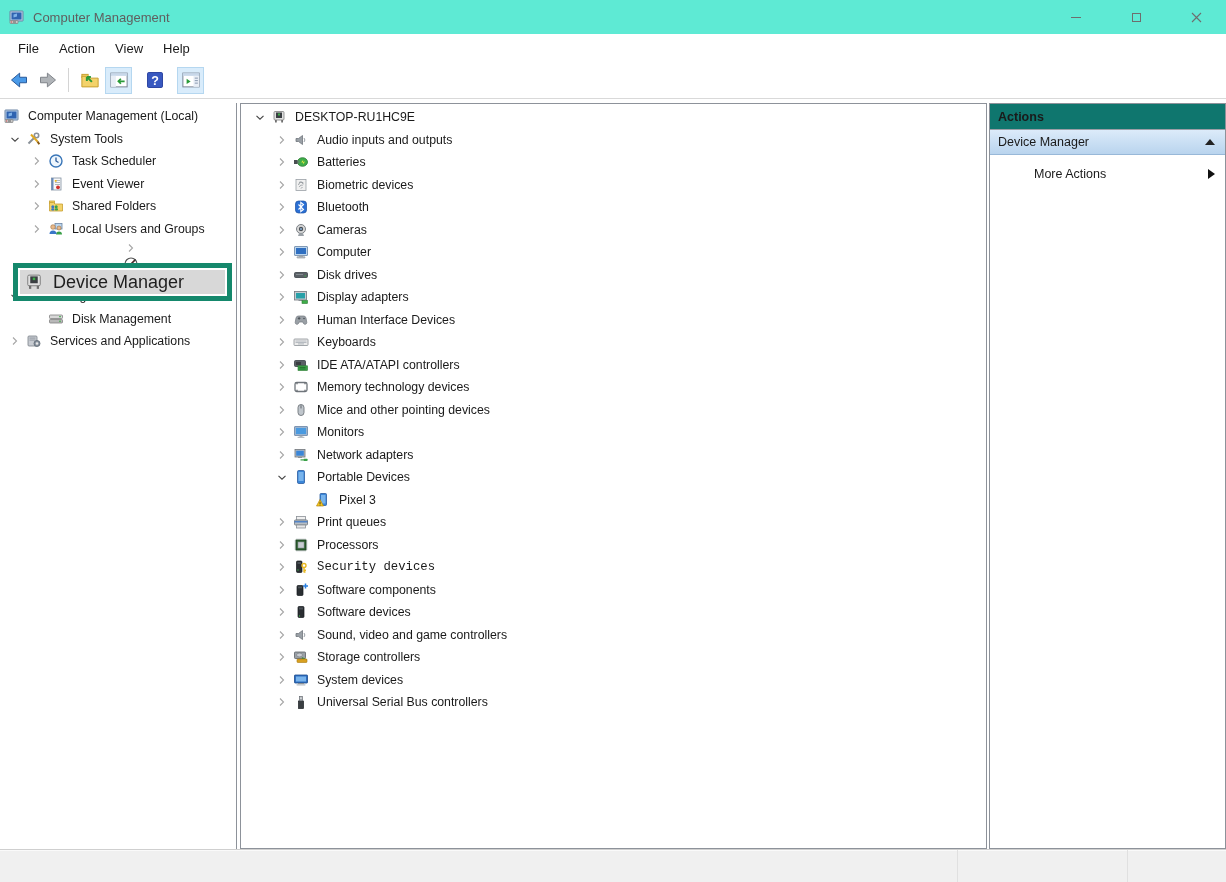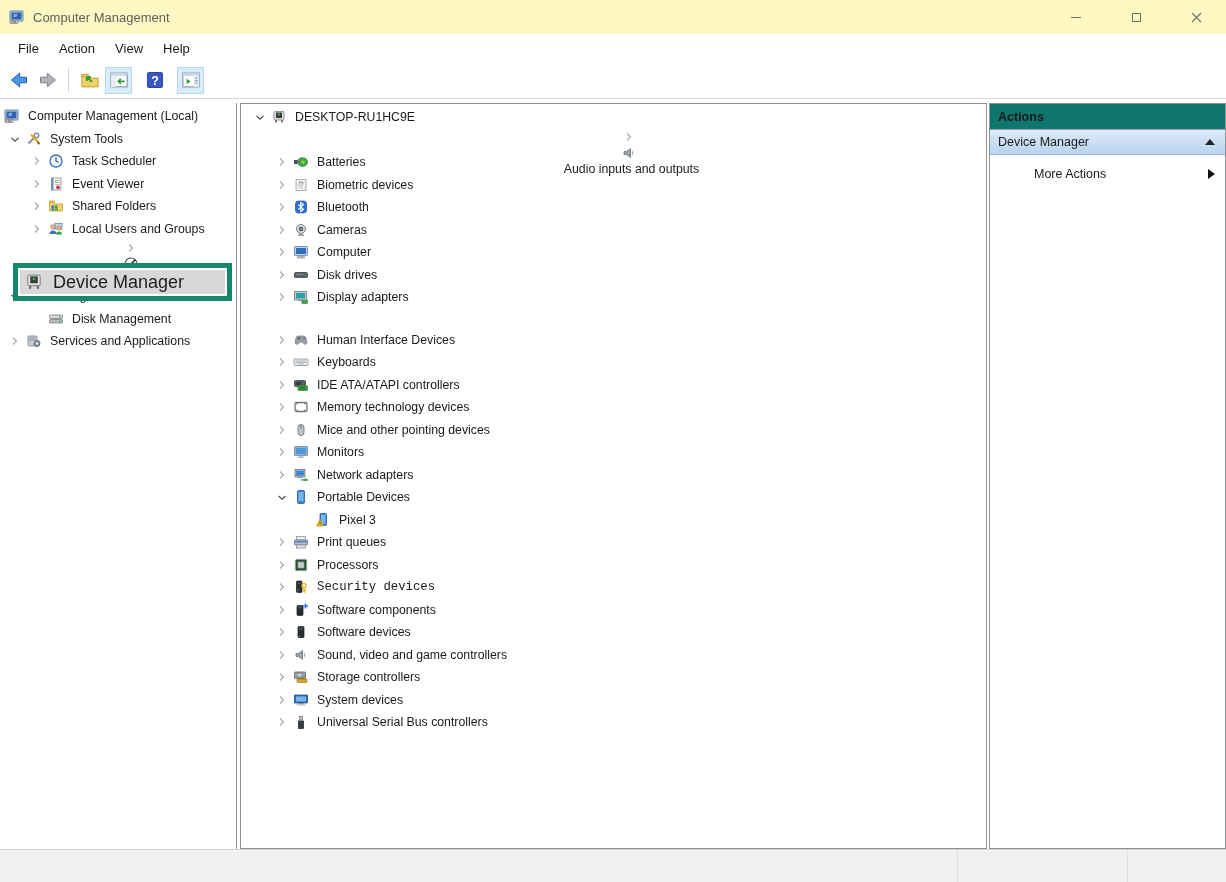--- a/index.html
+++ b/index.html
@@ -1,20 +1,20 @@
 <!DOCTYPE html>
 <html><head>
 <meta charset="utf-8">
 <style>
   * { margin:0; padding:0; box-sizing:border-box; }
   html,body { width:1226px; height:882px; overflow:hidden; background:#fff;
     font-family:"Liberation Sans", sans-serif; color:#1a1a1a; }
 
   
-  .title-bar { height:34px; display:flex; align-items:center; background:#fef9c3; }
+  .title-bar { height:34px; display:flex; align-items:center; background:#5eead4; }
   .title-icon { width:16px; height:16px; margin-left:9px; flex:0 0 auto; }
   .title-text { margin-left:8px; font-size:13px; color:#5f5f5f; }
   .win-controls { margin-left:auto; display:flex; height:34px; }
   .win-btn { width:60px; height:34px; display:flex; align-items:center; justify-content:center; }
   .glyph-min { width:10px; height:1px; background:#6e6e6e; }
   .glyph-max { width:9px; height:9px; border:1px solid #6e6e6e; }
 
   
   .menu-bar { height:28px; display:flex; align-items:center; padding-left:8px; background:#fff; }
   .menu-item { font-size:13px; padding:4px 10px; }
@@ -331,21 +331,21 @@
           </span>
           <span class="ticon"><svg viewBox="0 0 16 16" width="100%" height="100%">
               <rect x="3" y="2.5" width="10" height="8.5" rx="1" fill="#e0e0e0" stroke="#808080" stroke-width="0.8"></rect>
               <rect x="5" y="3.5" width="6" height="5.5" fill="#3a3e42"></rect>
               <rect x="7" y="4.5" width="2" height="2" fill="#3fae49"></rect>
               <rect x="4" y="11" width="1.8" height="2.5" fill="#707070"></rect>
               <rect x="10.2" y="11" width="1.8" height="2.5" fill="#707070"></rect>
             </svg></span>
           <span class="tlabel">DESKTOP-RU1HC9E</span>
         </div>
-        <div class="tree-row" style="padding-left: 30px; flex-direction: column;">
+        <div class="tree-row" style="padding-left: 30px;">
           <span class="chev">
             <svg viewBox="0 0 16 16" width="100%" height="100%">
               <polyline points="6,4.5 9.5,8 6,11.5" fill="none" stroke="#a6a6a6" stroke-width="1.1"></polyline>
             </svg>
           </span>
           <span class="ticon"><svg viewBox="0 0 16 16" width="100%" height="100%">
               <path d="M3 6.5 h2.5 L9.5 3.5 v9 L5.5 9.5 H3z" fill="#9aa0a6" stroke="#70767c" stroke-width="0.8"></path>
               <path d="M11 6 a3 3 0 0 1 0 4" stroke="#9aa0a6" fill="none"></path>
             </svg></span>
           <span class="tlabel">Audio inputs and outputs</span>
@@ -437,21 +437,21 @@
             </svg>
           </span>
           <span class="ticon"><svg viewBox="0 0 16 16" width="100%" height="100%">
               <rect x="1.5" y="2.5" width="12" height="8.5" fill="#c8ccd2" stroke="#70767c" stroke-width="0.8"></rect>
               <rect x="3" y="4" width="9" height="5.5" fill="#28a0a8"></rect>
               <rect x="5.5" y="11" width="4" height="1" fill="#8a9096"></rect>
               <rect x="9" y="11.5" width="5.5" height="3" fill="#3fae49" stroke="#2a7a32" stroke-width="0.6"></rect>
             </svg></span>
           <span class="tlabel">Display adapters</span>
         </div>
-        <div class="tree-row" style="padding-left: 30px; margin-top: 20px;">
+        <div class="tree-row" style="padding-left: 30px;">
           <span class="chev">
             <svg viewBox="0 0 16 16" width="100%" height="100%">
               <polyline points="6,4.5 9.5,8 6,11.5" fill="none" stroke="#a6a6a6" stroke-width="1.1"></polyline>
             </svg>
           </span>
           <span class="ticon"><svg viewBox="0 0 16 16" width="100%" height="100%">
               <path d="M3 6 a2.5 2.5 0 0 1 2.5-2 h5 a2.5 2.5 0 0 1 2.5 2 l0.8 4.5 a1.8 1.8 0 0 1 -3.3 1 L9.8 10 H6.2 l-0.7 1.5 a1.8 1.8 0 0 1 -3.3 -1z" fill="#9aa0a6" stroke="#70767c" stroke-width="0.7"></path>
               <circle cx="11" cy="6.5" r="0.8" fill="#4a5056"></circle>
               <rect x="4.8" y="5.9" width="2.6" height="1" fill="#4a5056"></rect>
               <rect x="5.6" y="5.1" width="1" height="2.6" fill="#4a5056"></rect>

